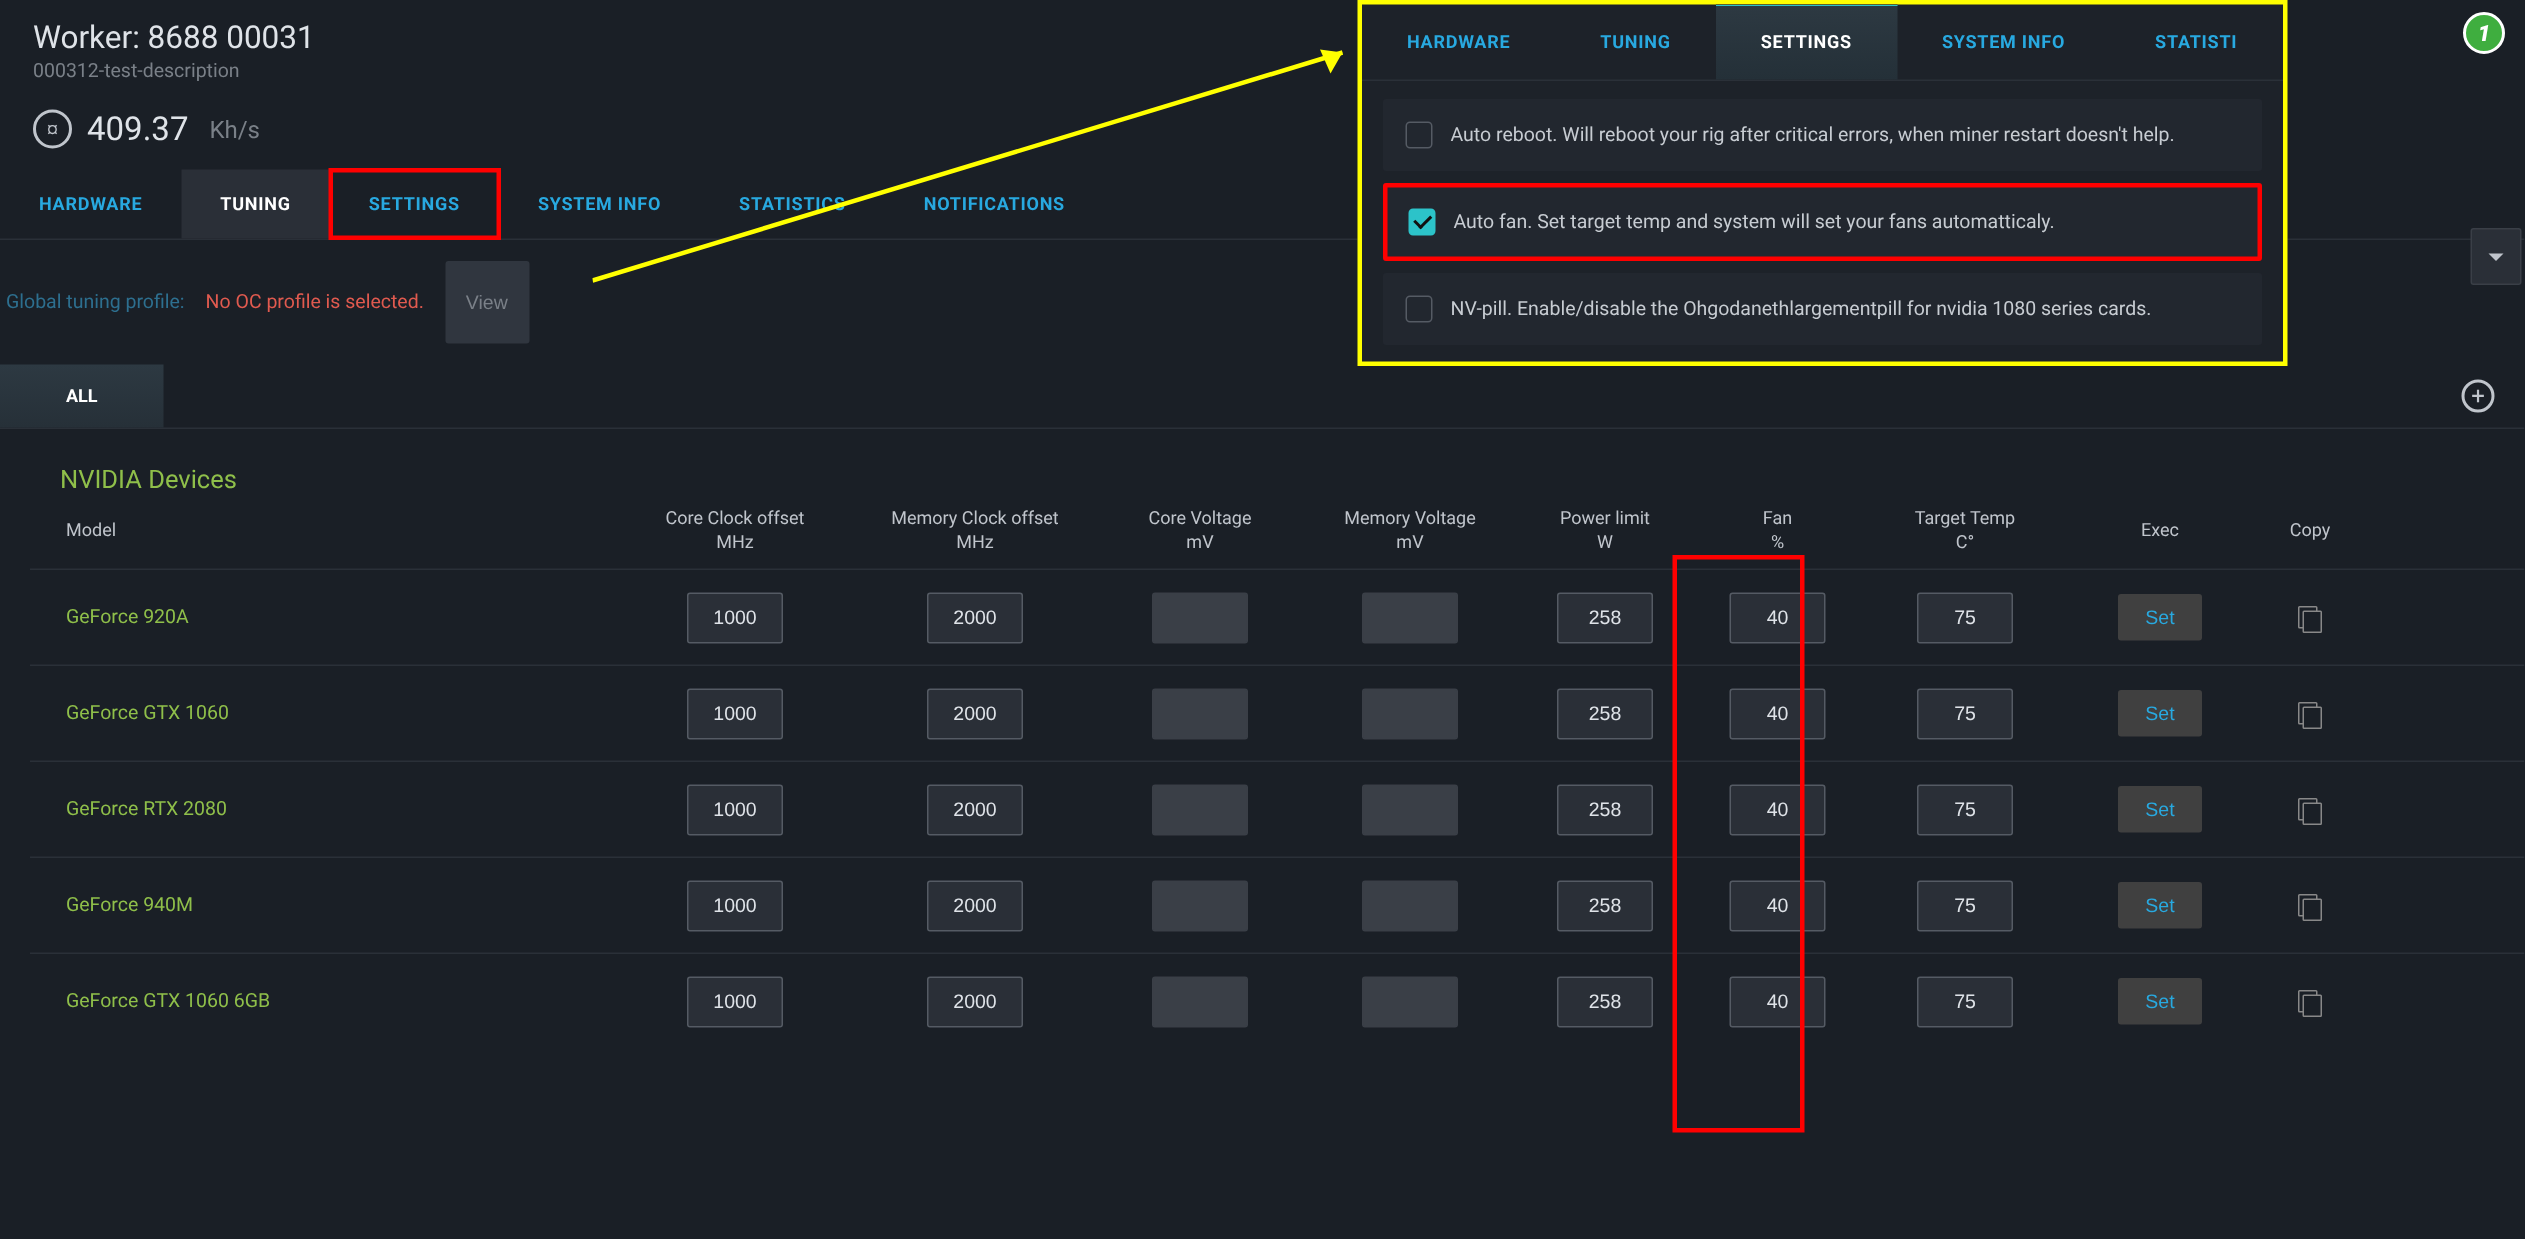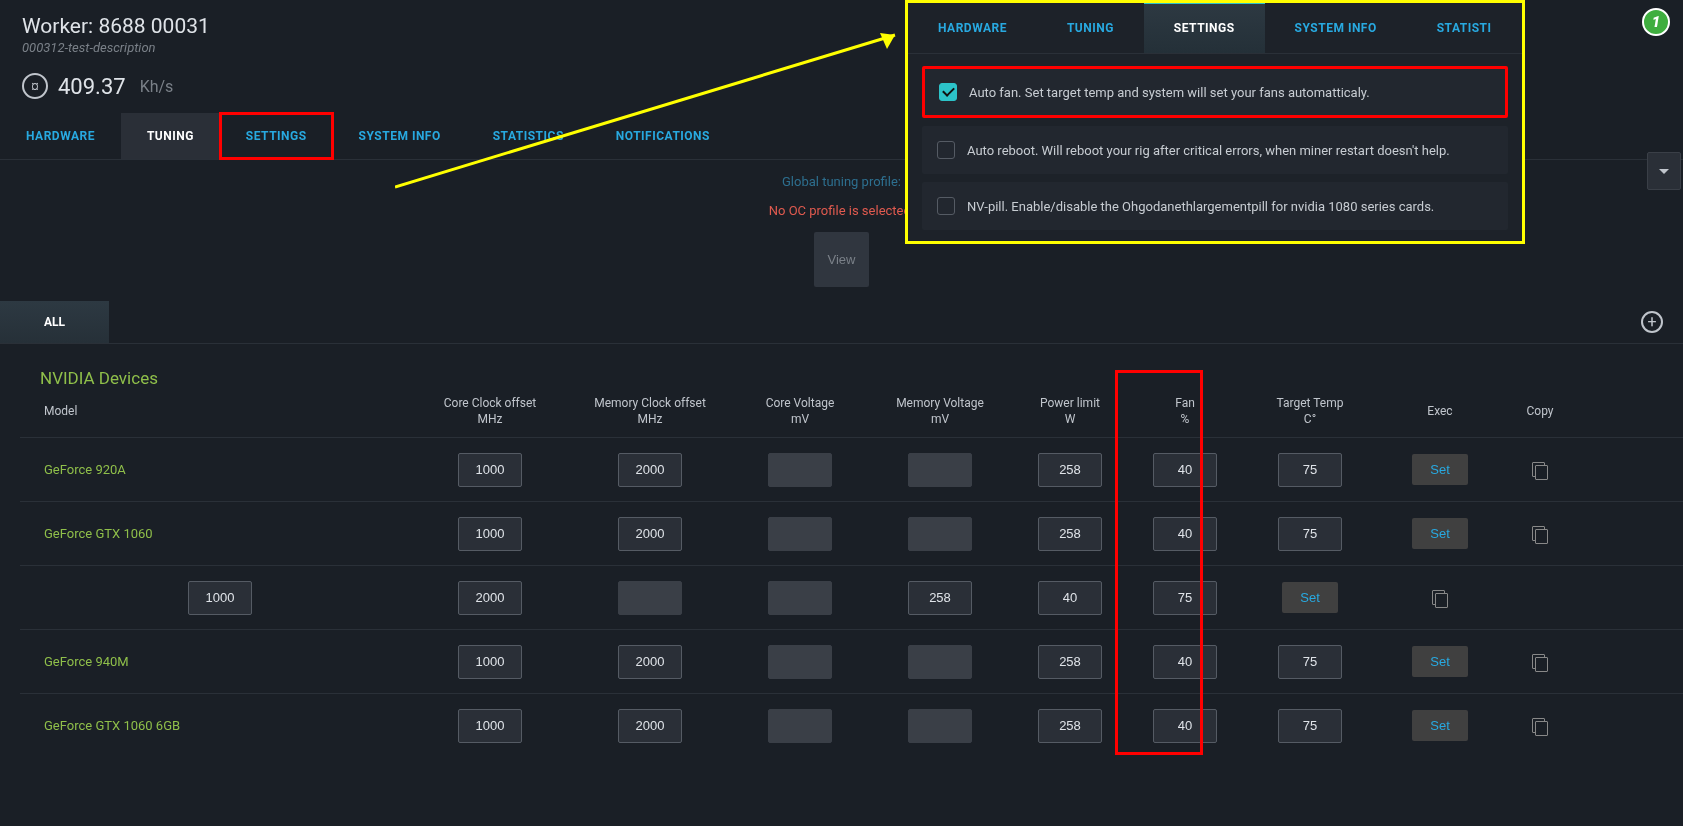--- a/index.html
+++ b/index.html
@@ -18,21 +18,20 @@
 }
 .worker-title {
   color: #dfe3e8;
   font-size: 21px;
   font-weight: 400;
 }
 .worker-desc {
   color: #7a8088;
   font-size: 13px;
   margin-top: 2px;
-  font-style: italic;
 }
 .hashrate-row {
   display: flex;
   align-items: center;
   gap: 10px;
   padding: 18px 22px 14px;
 }
 .hash-icon {
   width: 26px; height: 26px;
   border: 2px solid #c0c5cc;
@@ -60,21 +59,20 @@
   color:#fff;
 }
 .settings-highlight {
   outline:3px solid #ff0000;
   outline-offset:-2px;
 }
 
 .profile-row {
   display:flex;align-items:center;gap:14px;
   padding:14px 4px;
-  flex-direction:column;
 }
 .profile-label{color:#2d6f8f;font-size:13px;}
 .profile-warn{color:#e05a4f;}
 .view-btn{
   background:#30363f;color:#7a8088;border:none;padding:20px 14px;border-radius:2px;cursor:pointer;font-size:13px;
 }
 
 .sub-tabs{
   display:flex;align-items:center;justify-content:space-between;
   border-bottom:1px solid #2a3038;
@@ -310,20 +308,21 @@
           <input class="inp" value="75" style="">
         </div>
         <div>
           <button class="set-btn">Set</button>
         </div>
         <div>
           <div class="copy-icon"></div>
         </div>
       </div>
       <div class="trow">
+        <div class="model">GeForce RTX 2080</div>
         <div>
           <input class="inp" value="1000" style="">
         </div>
         <div>
           <input class="inp" value="2000" style="">
         </div>
         <div>
           <input class="inp disabled" value="" style="">
         </div>
         <div>
@@ -416,30 +415,30 @@
 
 <div class="overlay">
   <div class="overlay-tabs">
     <div class="ov-tab">HARDWARE</div>
     <div class="ov-tab">TUNING</div>
     <div class="ov-tab active">SETTINGS</div>
     <div class="ov-tab">SYSTEM INFO</div>
     <div class="ov-tab">STATISTI</div>
   </div>
   <div class="ov-body">
+    <div class="ov-row">
+      <div class="chk"></div>
+      <div class="ov-text">Auto reboot. Will reboot your rig after critical errors, when miner restart doesn't help.</div>
+    </div>
     <div class="ov-row hl">
       <div class="chk checked"></div>
       <div class="ov-text">Auto fan. Set target temp and system will set your fans automatticaly.</div>
     </div>
     <div class="ov-row">
       <div class="chk"></div>
-      <div class="ov-text">Auto reboot. Will reboot your rig after critical errors, when miner restart doesn't help.</div>
-    </div>
-    <div class="ov-row">
-      <div class="chk"></div>
       <div class="ov-text">NV-pill. Enable/disable the Ohgodanethlargementpill for nvidia 1080 series cards.</div>
     </div>
   </div>
 </div>
 
 <svg class="arrow" viewBox="0 0 520 165">
   <line x1="0" y1="162" x2="500" y2="10"></line>
   <polygon points="500,10 485,8 492,24"></polygon>
 </svg>
 

